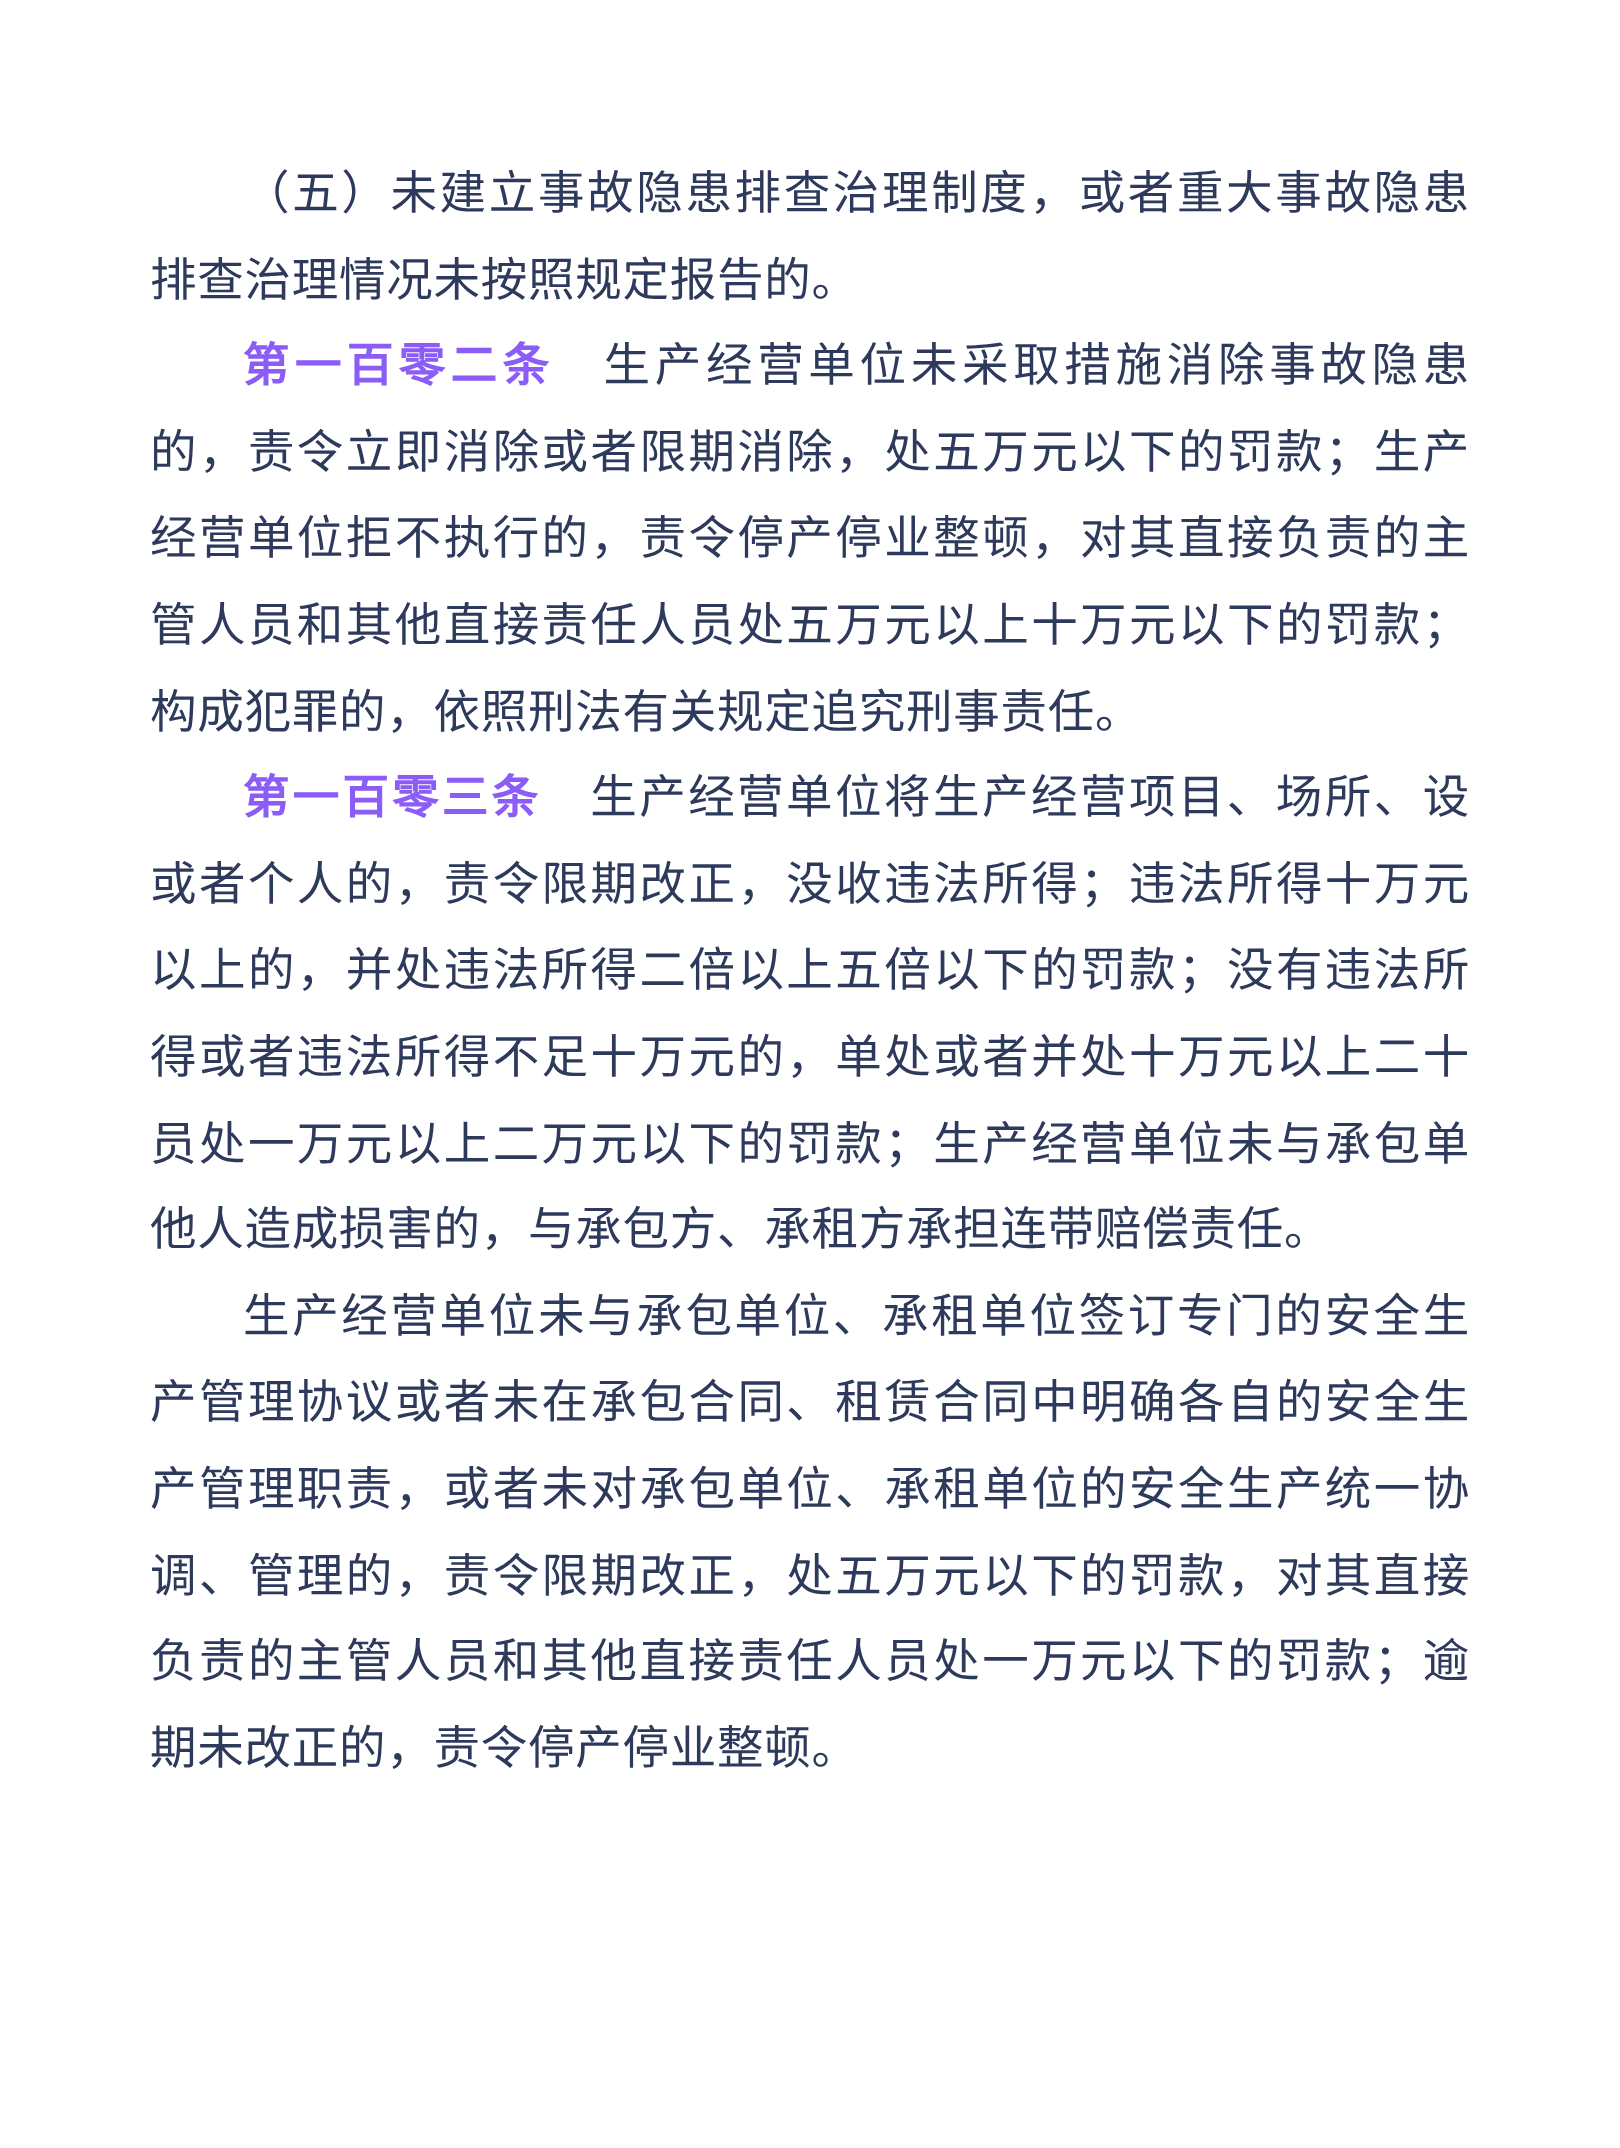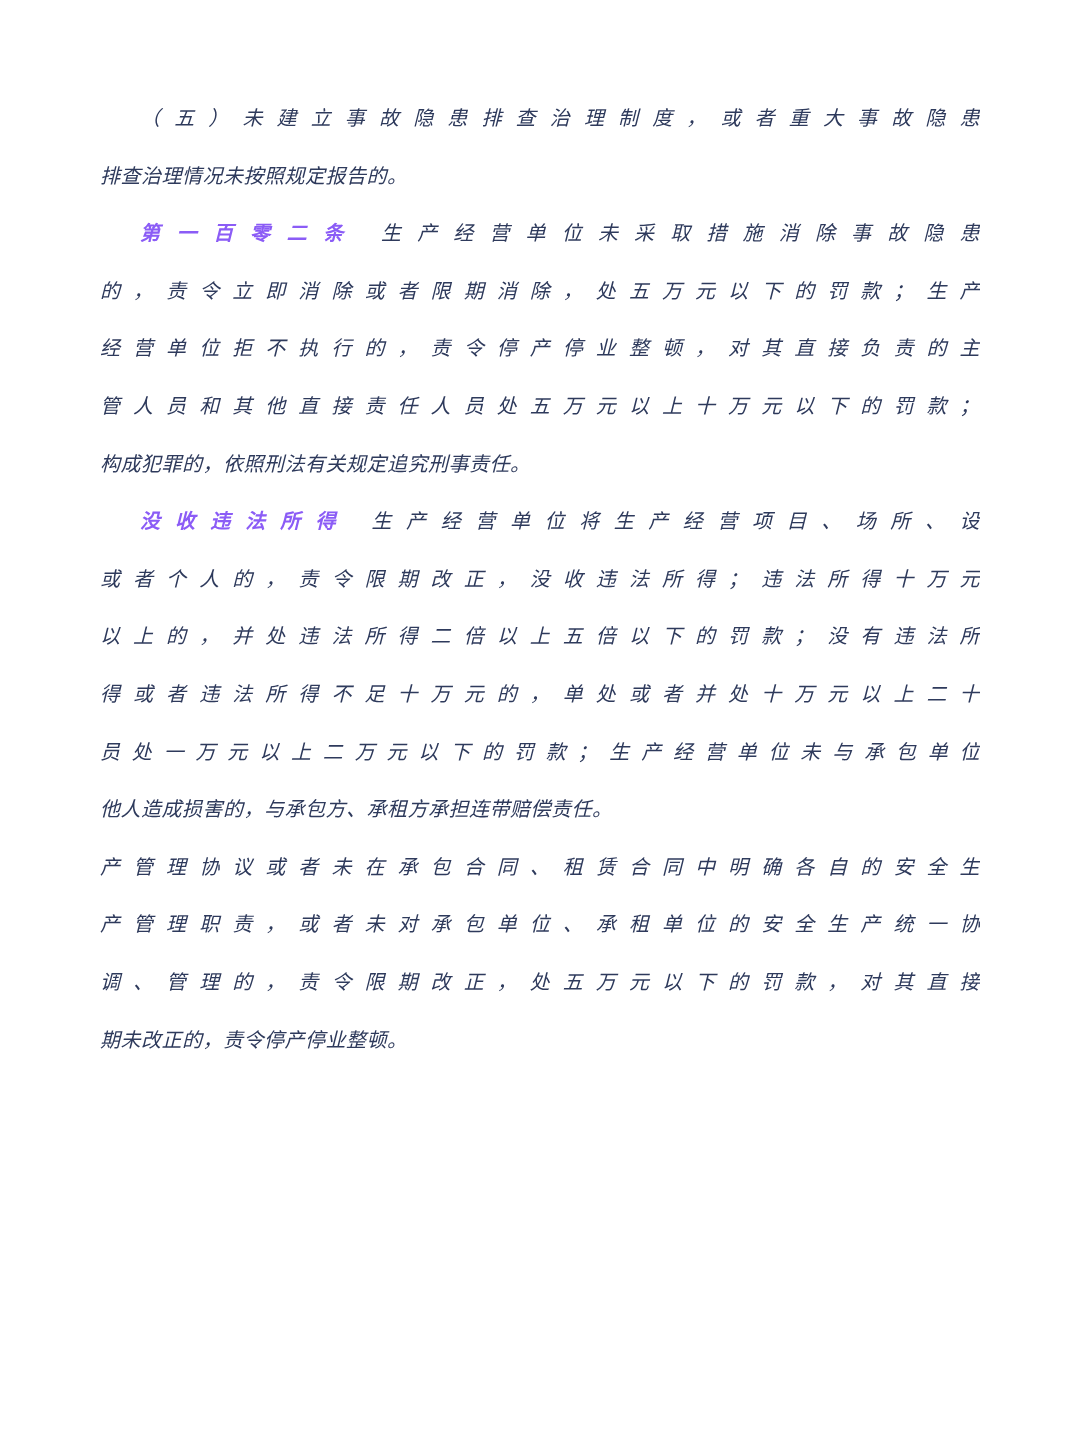--- a/index.html
+++ b/index.html
@@ -11,27 +11,26 @@
     position: relative;
     width: 1080px;
     height: 1432px;
     background: #ffffff;
     overflow: hidden;
     font-family: "Liberation Serif", "DejaVu Serif", serif;
   }
   .text-block {
     position: absolute;
     left: 100px;
-    top: 90px;
+    top: 100px;
     width: 880px;
-    font-size: 20px;
+    font-size: 31px;
     line-height: 57.6px;
     color: #2e3a5c;
     letter-spacing: 0.5px;
-    font-style: italic;
   }
   .line {
     height: 57.6px;
     overflow: hidden;
     text-align: justify;
     text-align-last: justify;
   }
   .line.end {
     text-align-last: left;
   }
@@ -54,26 +53,28 @@
 
     <div class="line indent"><span>（五）未建立事故隐患排查治理制度，或者重大事故隐患</span></div>
     <div class="line end"><span>排查治理情况未按照规定报告的。</span></div>
 
     <div class="line indent"><span class="art">第一百零二条</span><span>生产经营单位未采取措施消除事故隐患</span></div>
     <div class="line"><span>的，责令立即消除或者限期消除，处五万元以下的罚款；生产</span></div>
     <div class="line"><span>经营单位拒不执行的，责令停产停业整顿，对其直接负责的主</span></div>
     <div class="line"><span>管人员和其他直接责任人员处五万元以上十万元以下的罚款；</span></div>
     <div class="line end"><span>构成犯罪的，依照刑法有关规定追究刑事责任。</span></div>
 
-    <div class="line indent"><span class="art">没收违法所得</span><span>生产经营单位将生产经营项目、场所、设</span></div>
+    <div class="line indent"><span class="art">第一百零三条</span><span>生产经营单位将生产经营项目、场所、设</span></div>
     <div class="line"><span>或者个人的，责令限期改正，没收违法所得；违法所得十万元</span></div>
     <div class="line"><span>以上的，并处违法所得二倍以上五倍以下的罚款；没有违法所</span></div>
     <div class="line"><span>得或者违法所得不足十万元的，单处或者并处十万元以上二十</span></div>
     <div class="line"><span>员处一万元以上二万元以下的罚款；生产经营单位未与承包单位</span></div>
     <div class="line end"><span>他人造成损害的，与承包方、承租方承担连带赔偿责任。</span></div>
 
+    <div class="line indent"><span>生产经营单位未与承包单位、承租单位签订专门的安全生</span></div>
     <div class="line"><span>产管理协议或者未在承包合同、租赁合同中明确各自的安全生</span></div>
     <div class="line"><span>产管理职责，或者未对承包单位、承租单位的安全生产统一协</span></div>
     <div class="line"><span>调、管理的，责令限期改正，处五万元以下的罚款，对其直接</span></div>
+    <div class="line"><span>负责的主管人员和其他直接责任人员处一万元以下的罚款；逾</span></div>
     <div class="line end"><span>期未改正的，责令停产停业整顿。</span></div>
 
   </div>
 </div>
 
 </body></html>

